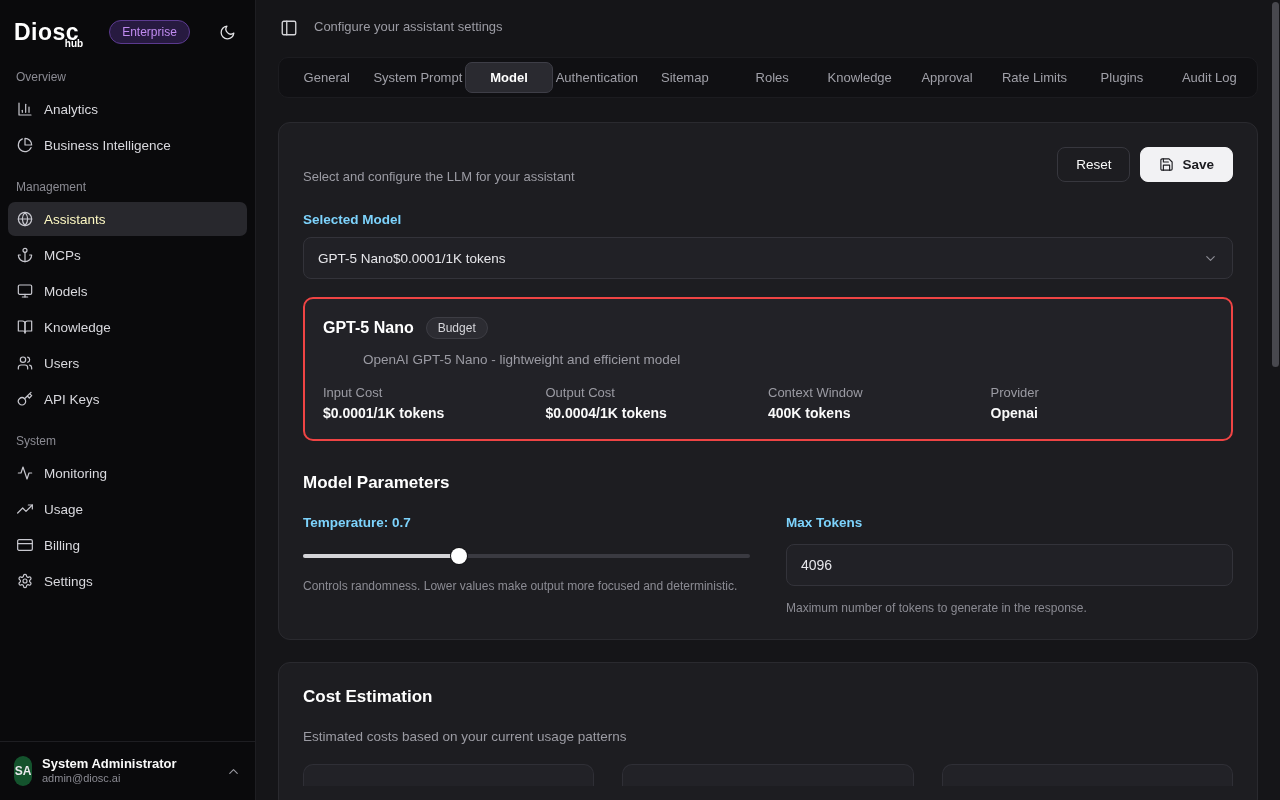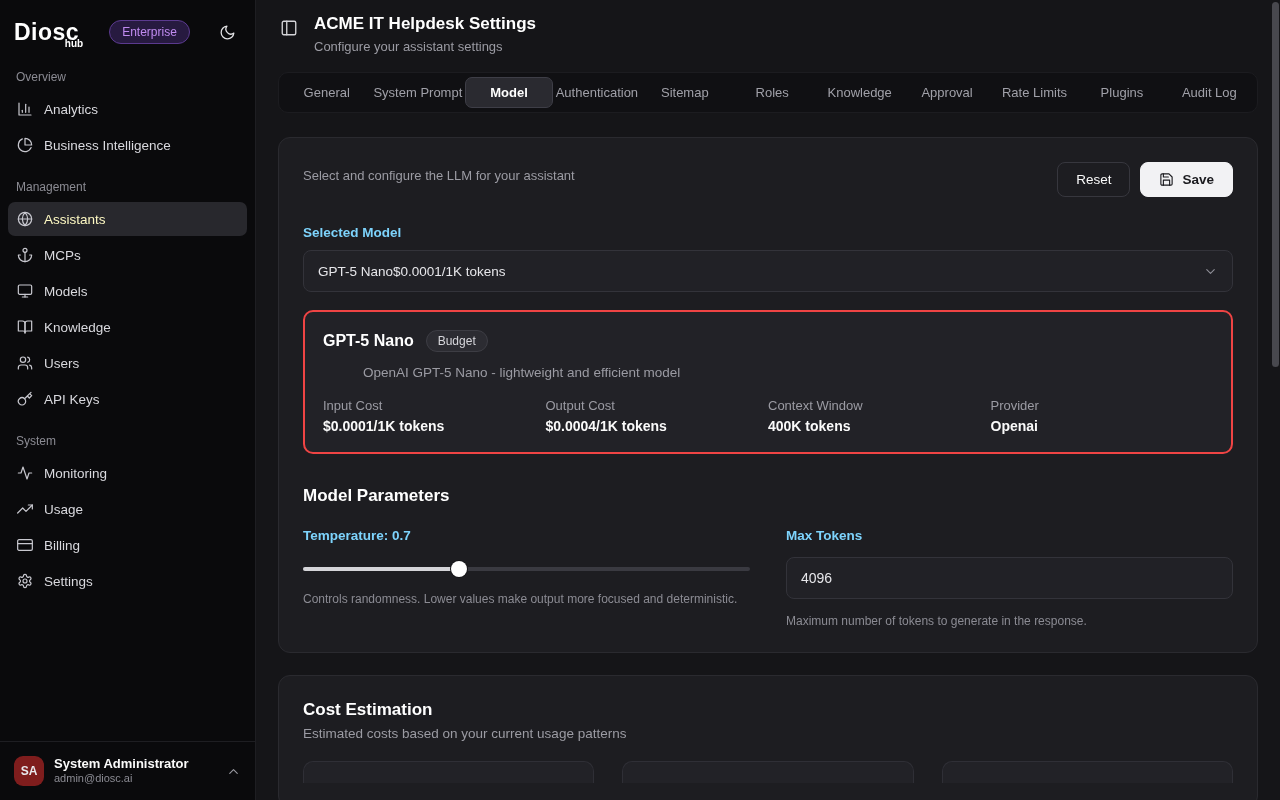--- a/index.html
+++ b/index.html
@@ -14,42 +14,42 @@
   .logo-main { font-size:23px; font-weight:700; letter-spacing:.5px; color:#ffffff; }
   .logo-hub { position:absolute; right:-4px; bottom:-3px; font-size:10px; font-weight:700; color:#ffffff; }
   .ent-badge { margin-left:30px; font-size:12px; padding:4px 12px; border-radius:999px; background:#271a40; border:1px solid #5b3a8f; color:#c08bf0; white-space:nowrap; }
   .theme-toggle { margin-left:auto; background:none; border:none; color:#e4e4e7; width:28px; height:28px; display:flex; align-items:center; justify-content:center; cursor:pointer; }
   nav { padding:4px 8px; flex:1; overflow:hidden; }
   .nav-section-title { font-size:12px; color:#8b8b93; padding:0 8px; margin:18px 0 8px; }
   .nav-item { display:flex; align-items:center; gap:11px; height:34px; padding:0 9px; margin-bottom:2px; border-radius:7px; font-size:13.5px; color:#d9d9de; cursor:pointer; }
   .nav-item .nav-ic { display:flex; align-items:center; color:#c8c8cf; }
   .nav-item.active { background:#28282d; color:#fef9c3; }
   .user-panel { border-top:1px solid #1e1e22; padding:14px; display:flex; align-items:center; gap:10px; cursor:pointer; }
-  .avatar { width:30px; height:30px; border-radius:9px; background:#7f1d1d; color:#e8e8ec; font-size:12px; font-weight:700; display:flex; align-items:center; justify-content:center; flex-shrink:0; }
+  .avatar { width:18px; height:30px; border-radius:9px; background:#14532d; color:#e8e8ec; font-size:12px; font-weight:700; display:flex; align-items:center; justify-content:center; flex-shrink:0; }
   .user-meta { line-height:1.25; min-width:0; }
   .user-name { font-size:13px; font-weight:700; color:#fafafa; white-space:nowrap; }
   .user-email { font-size:11px; color:#8b8b93; }
   .user-chevron { margin-left:auto; color:#9a9aa2; display:flex; }
 
   
   .main { flex:1; display:flex; flex-direction:column; min-width:0; }
   .page-header { display:flex; align-items:flex-start; gap:14px; padding:14px 22px 8px; }
   .panel-toggle { background:none; border:none; color:#d4d4d8; cursor:pointer; padding:2px; margin-top:3px; display:flex; }
   .page-title { font-size:17px; font-weight:700; color:#ffffff; }
   .page-subtitle { font-size:13px; color:#9b9ba3; margin-top:5px; }
 
   .tabbar { margin:10px 22px 0; background:#101013; border:1px solid #1c1c20; border-radius:10px; padding:4px; display:flex; align-items:stretch; }
   .tab { flex:1; text-align:center; font-size:13px; color:#a0a0a8; padding:7px 2px; border-radius:7px; white-space:nowrap; cursor:pointer; border:1px solid transparent; }
   .tab.active { background:#2a2a30; border-color:#3e3e47; color:#ffffff; font-weight:600; }
 
   .content { flex:1; padding:24px 22px 0; overflow:hidden; }
   .card { background:#1d1d21; border:1px solid #2a2a2f; border-radius:12px; padding:24px; }
   .card-head { display:flex; justify-content:space-between; align-items:flex-start; }
   .card-title { font-size:16.5px; font-weight:700; color:#ffffff; }
-  .card-sub { font-size:13px; color:#9b9ba3; margin-top:6px; }
+  .card-sub { font-size:13px; color:#9b9ba3; margin-top:22px; }
   .head-actions { display:flex; gap:10px; }
   .btn { font-family:inherit; font-size:13.5px; border-radius:8px; padding:9px 18px; cursor:pointer; display:flex; align-items:center; gap:8px; }
   .btn-ghost { background:#1d1d21; border:1px solid #37373e; color:#fafafa; }
   .btn-primary { background:#f2f2f4; border:1px solid #f2f2f4; color:#1a1a1e; font-weight:600; }
 
   .field-label { font-size:13.5px; font-weight:700; color:#7dd3fc; }
   .selected-model-label { margin:28px 0 10px; }
   .select { height:42px; display:flex; align-items:center; justify-content:space-between; padding:0 14px; background:#212126; border:1px solid #33333a; border-radius:8px; font-size:13.5px; color:#e6e6ea; cursor:pointer; }
   .select .chev { color:#8e8e96; display:flex; }
 
@@ -245,21 +245,20 @@
     <header class="page-header">
       <button class="panel-toggle">
         <span>
           <svg width="18" height="18" viewBox="0 0 24 24" fill="none" stroke="currentColor" stroke-width="1.8" stroke-linecap="round" stroke-linejoin="round">
               <rect x="3" y="3" width="18" height="18" rx="2"></rect>
               <line x1="9" y1="3" x2="9" y2="21"></line>
             </svg>
         </span>
       </button>
       <div>
-        <div class="page-title">ACME IT Helpdesk Settings</div>
         <div class="page-subtitle">Configure your assistant settings</div>
       </div>
     </header>
 
     <div class="tabbar">
       <div class="tab">General</div>
       <div class="tab">System Prompt</div>
       <div class="tab active">Model</div>
       <div class="tab">Authentication</div>
       <div class="tab">Sitemap</div>

